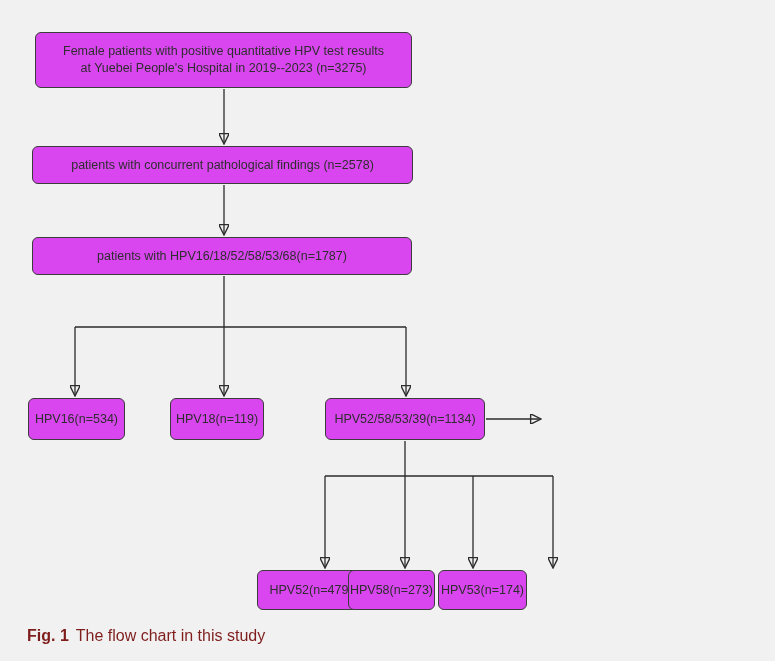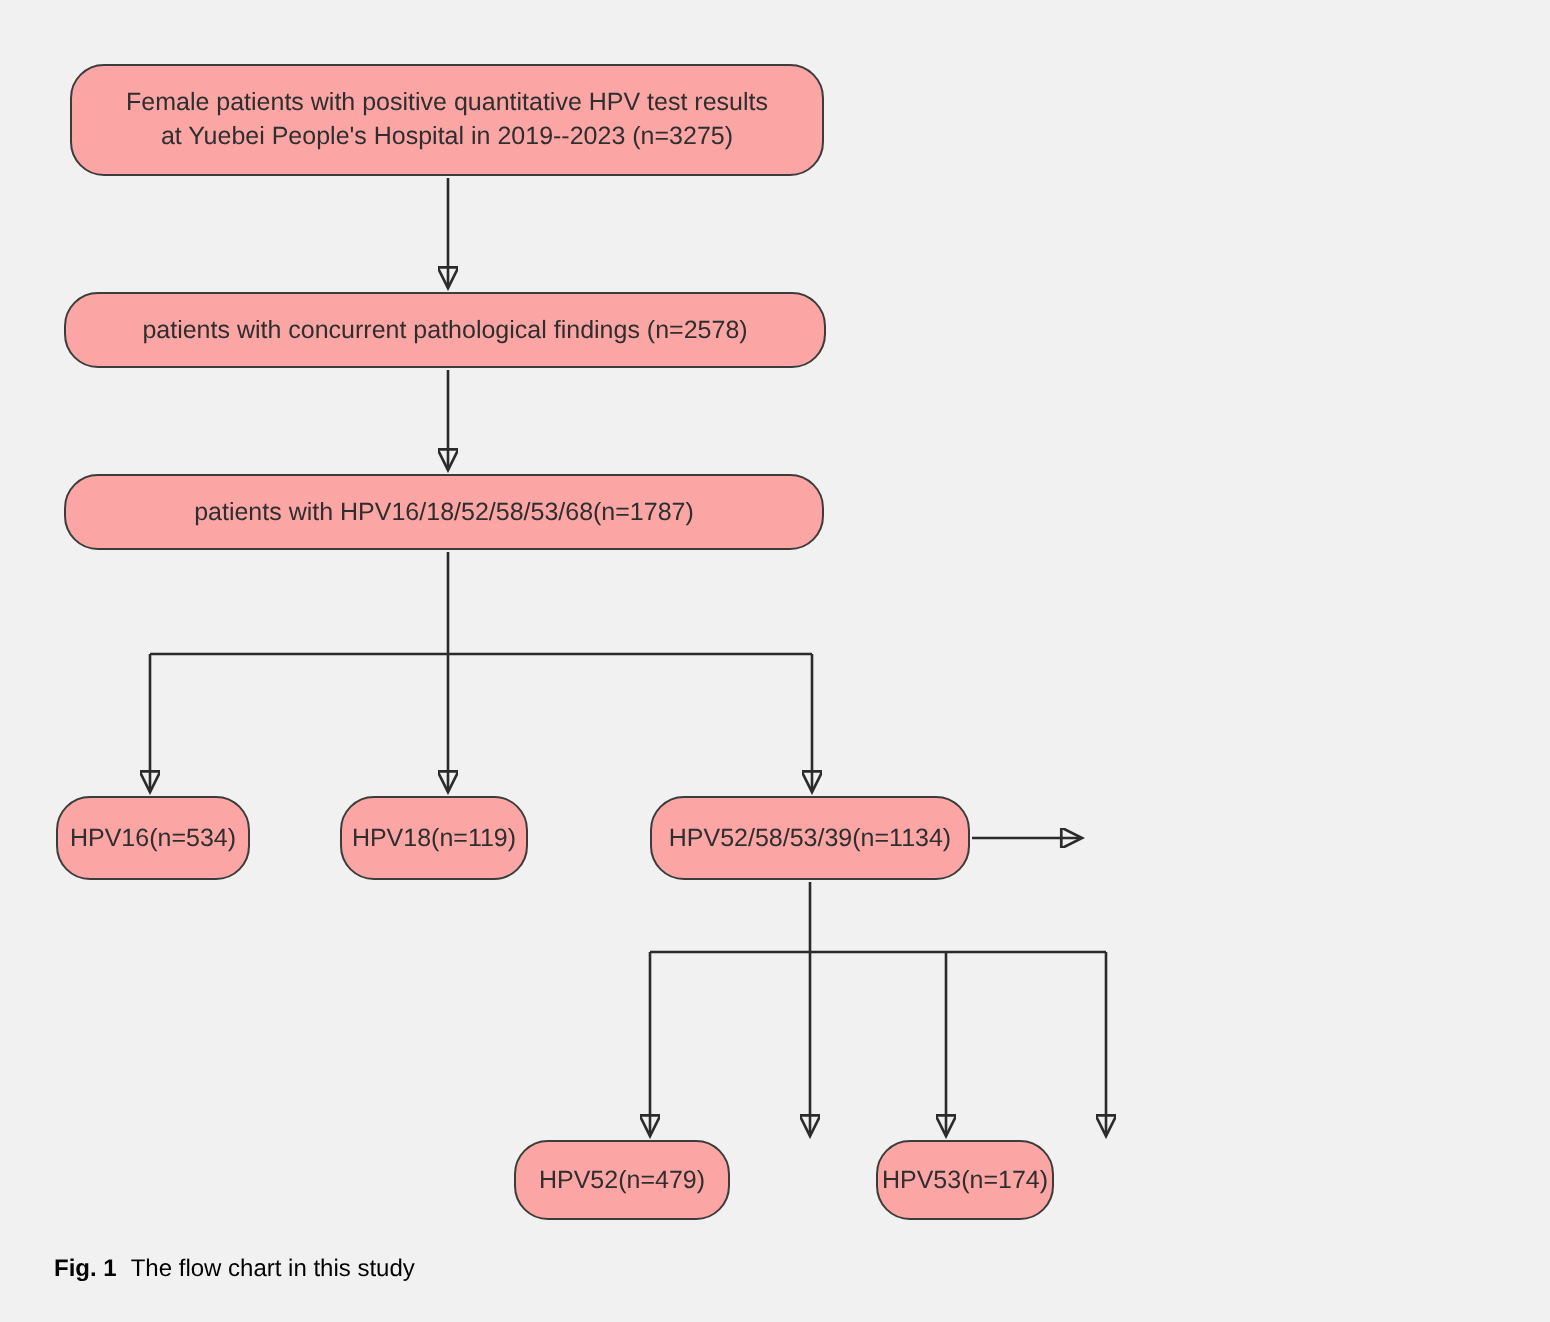--- a/index.html
+++ b/index.html
@@ -22,43 +22,43 @@
     height: 661px;
   }
   #connectors path, #connectors line {
     stroke: #2b2b2b;
     stroke-width: 1.3;
     fill: none;
   }
   .node {
     position: absolute;
     box-sizing: border-box;
-    background: #fca5a5;
+    background: #d946ef;
     border: 1.6px solid #3c3c3c;
-    border-radius: 17px;
+    border-radius: 6px;
     display: flex;
     align-items: center;
     justify-content: center;
   }
   .node-label {
     font-size: 12.5px;
     line-height: 1.35;
     color: #2e2e2e;
     text-align: center;
     white-space: nowrap;
   }
   .node-label.multiline {
     white-space: pre-line;
   }
   .caption {
     position: absolute;
     left: 27px;
     top: 627px;
-    font-size: 12px;
-    color: #000000;
+    font-size: 16px;
+    color: #7f1d1d;
   }
   .caption-label {
     font-weight: bold;
     margin-right: 7px;
   }
 </style>
 </head>
 <body>
 
 <div id="stage">
@@ -113,20 +113,23 @@
 
   <div class="node" style="left:325px; top:398px; width:160px; height:42px">
     <span class="node-label">HPV52/58/53/39(n=1134)</span>
   </div>
 
 
   <div class="node" style="left:257px; top:570px; width:108px; height:40px">
     <span class="node-label">HPV52(n=479)</span>
   </div>
 
+  <div class="node" style="left:348px; top:570px; width:87px; height:40px">
+    <span class="node-label">HPV58(n=273)</span>
+  </div>
 
   <div class="node" style="left:438px; top:570px; width:89px; height:40px">
     <span class="node-label">HPV53(n=174)</span>
   </div>
 
 
   <div class="caption">
     <span class="caption-label">Fig. 1</span><span class="caption-text">The flow chart in this study</span>
   </div>
 

